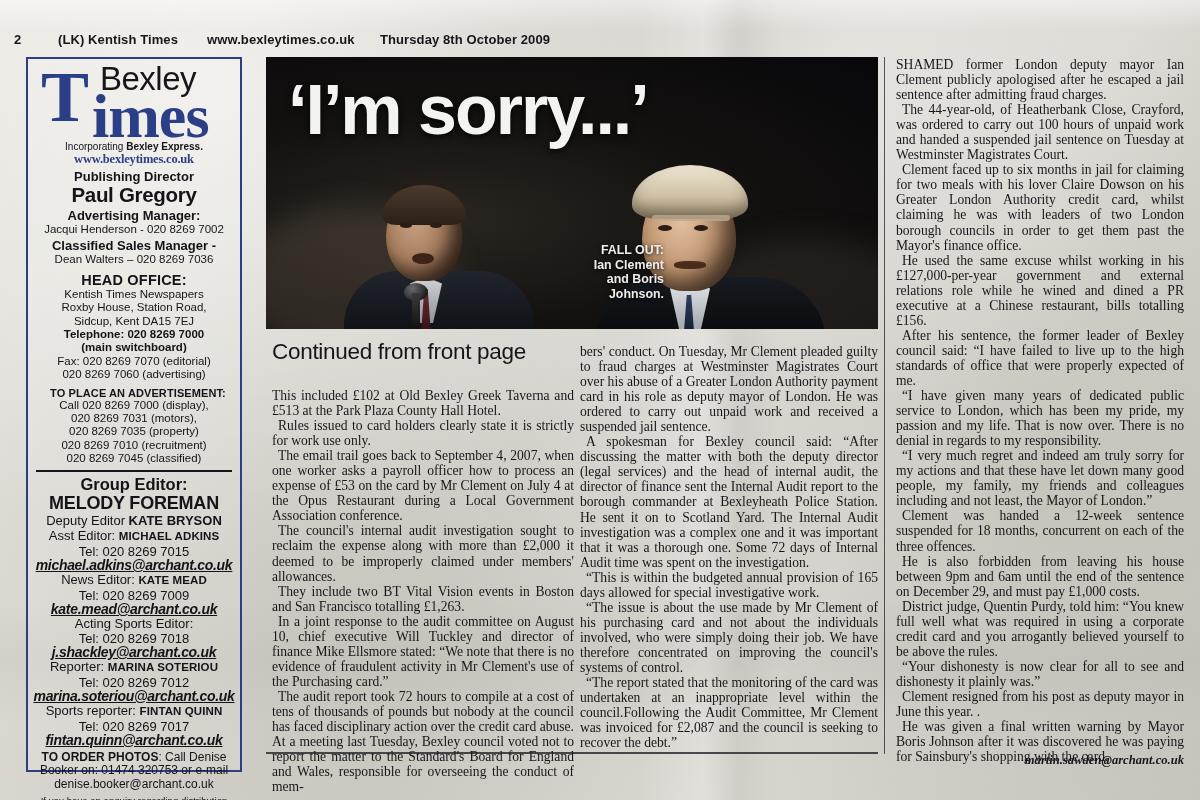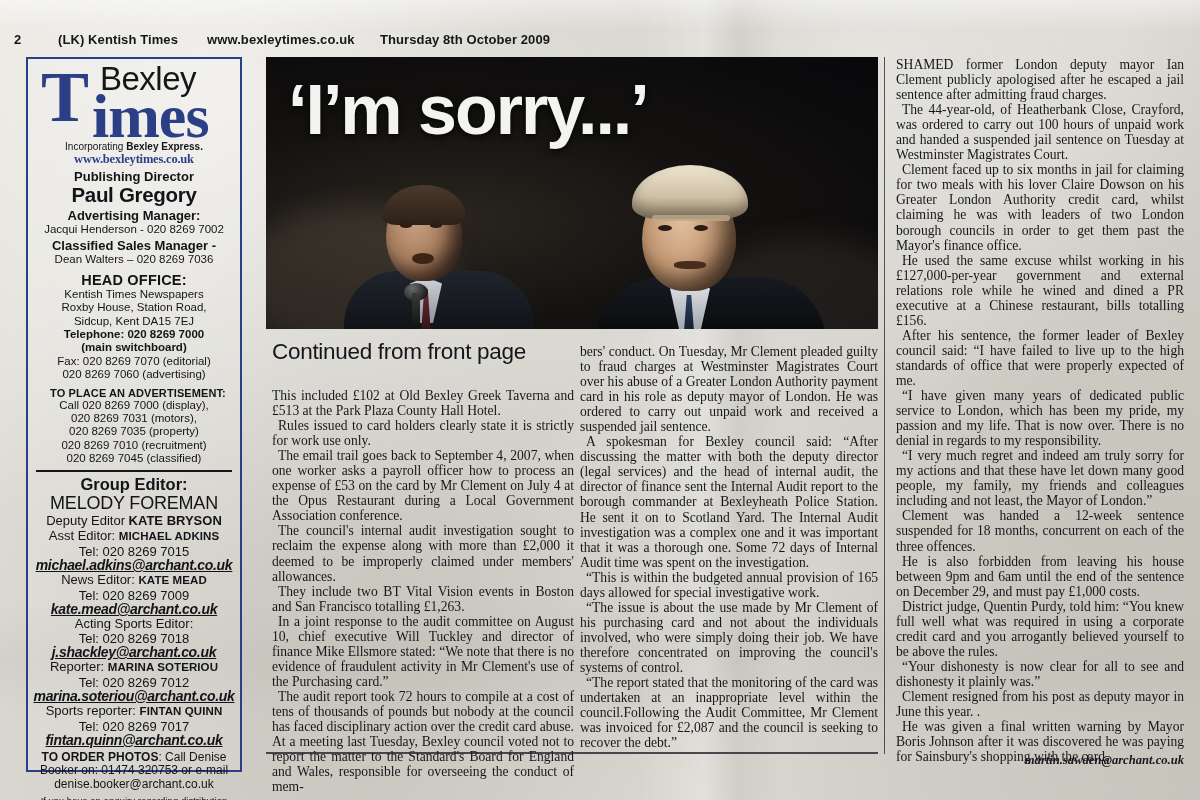--- a/index.html
+++ b/index.html
@@ -147,21 +147,21 @@
     border-top: 2px solid #16161a;
     margin: 4px 8px 3px 8px;
     height: 0;
   }
   .ip-grp {
     font-weight: bold;
     font-size: 16.5px;
     line-height: 18px;
   }
   .ip-grp2 {
-    font-weight: normal;
+    font-weight: bold;
     font-size: 18px;
     line-height: 20px;
     letter-spacing: -0.2px;
   }
   .ip-small {
     font-size: 9.6px;
     line-height: 11px;
     padding: 0 6px;
   }
   .ip-order { font-size: 12px; line-height: 13.6px; }
@@ -532,20 +532,26 @@
       <div class="head"></div>
       <div class="hair"></div>
       <div class="brow"></div>
       <div class="eyeL"></div>
       <div class="eyeR"></div>
       <div class="mouth"></div>
     </div>
 
     <div id="headline">‘I’m sorry...’</div>
 
+    <div id="photo-caption">
+      <div>FALL OUT:</div>
+      <div>Ian Clement</div>
+      <div>and Boris</div>
+      <div>Johnson.</div>
+    </div>
   </div>
 
   <div id="kicker">Continued from front page</div>
 
   <div class="col" id="col1">
     <p class="noind">This included £102 at Old Bexley Greek Taverna and £513 at the Park Plaza County Hall Hotel.</p>
     <p>Rules issued to card holders clearly state it is strictly for work use only.</p>
     <p>The email trail goes back to September 4, 2007, when one worker asks a payroll officer how to process an expense of £53 on the card by Mr Clement on July 4 at the Opus Restaurant during a Local Government Association conference.</p>
     <p>The council's internal audit investigation sought to reclaim the expense along with more than £2,000 it deemed to be improperly claimed under members' allowances.</p>
     <p>They include two BT Vital Vision events in Boston and San Francisco totalling £1,263.</p>

